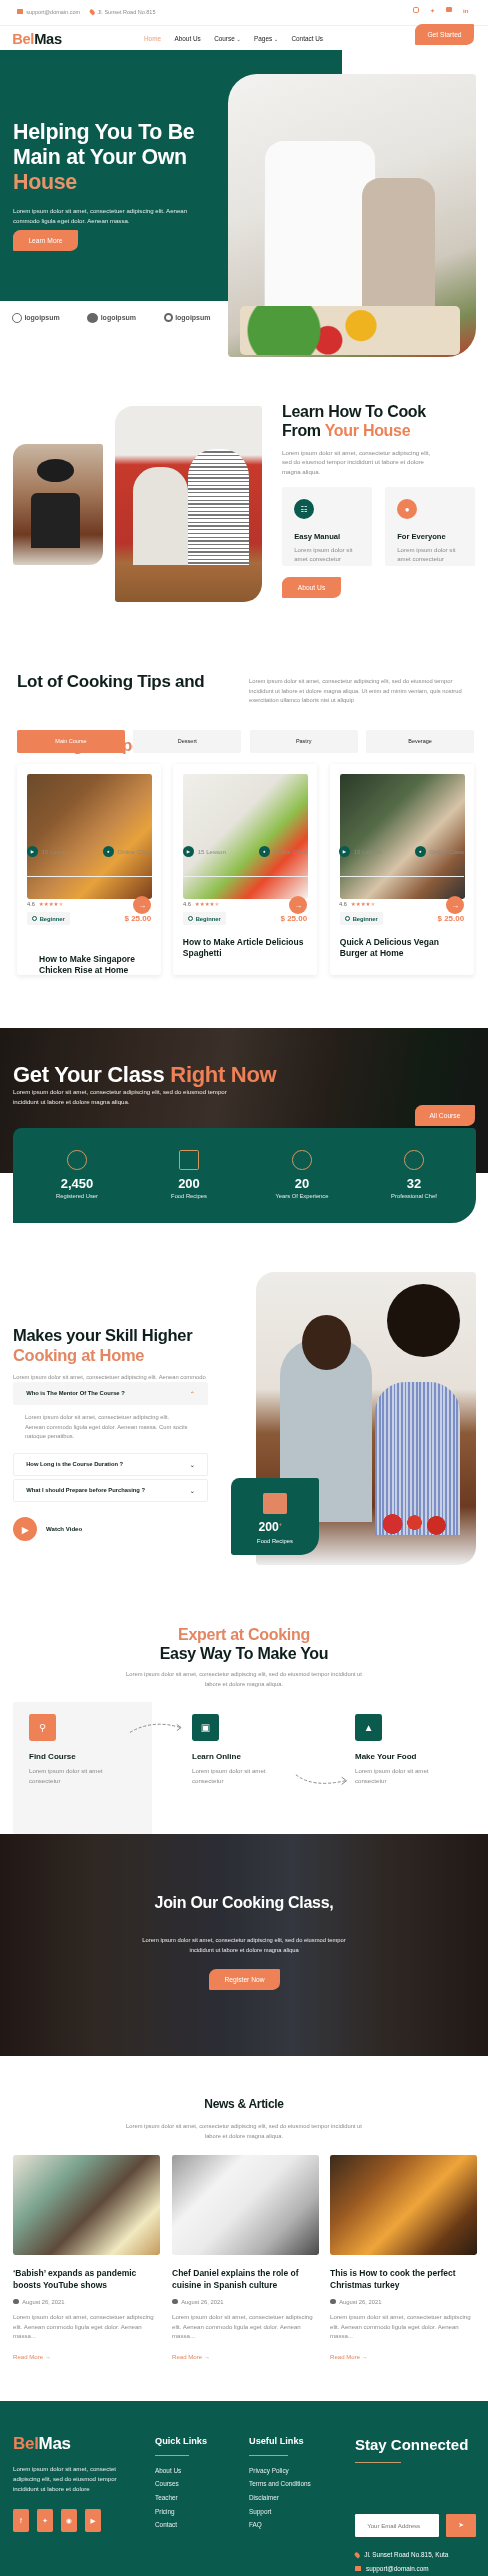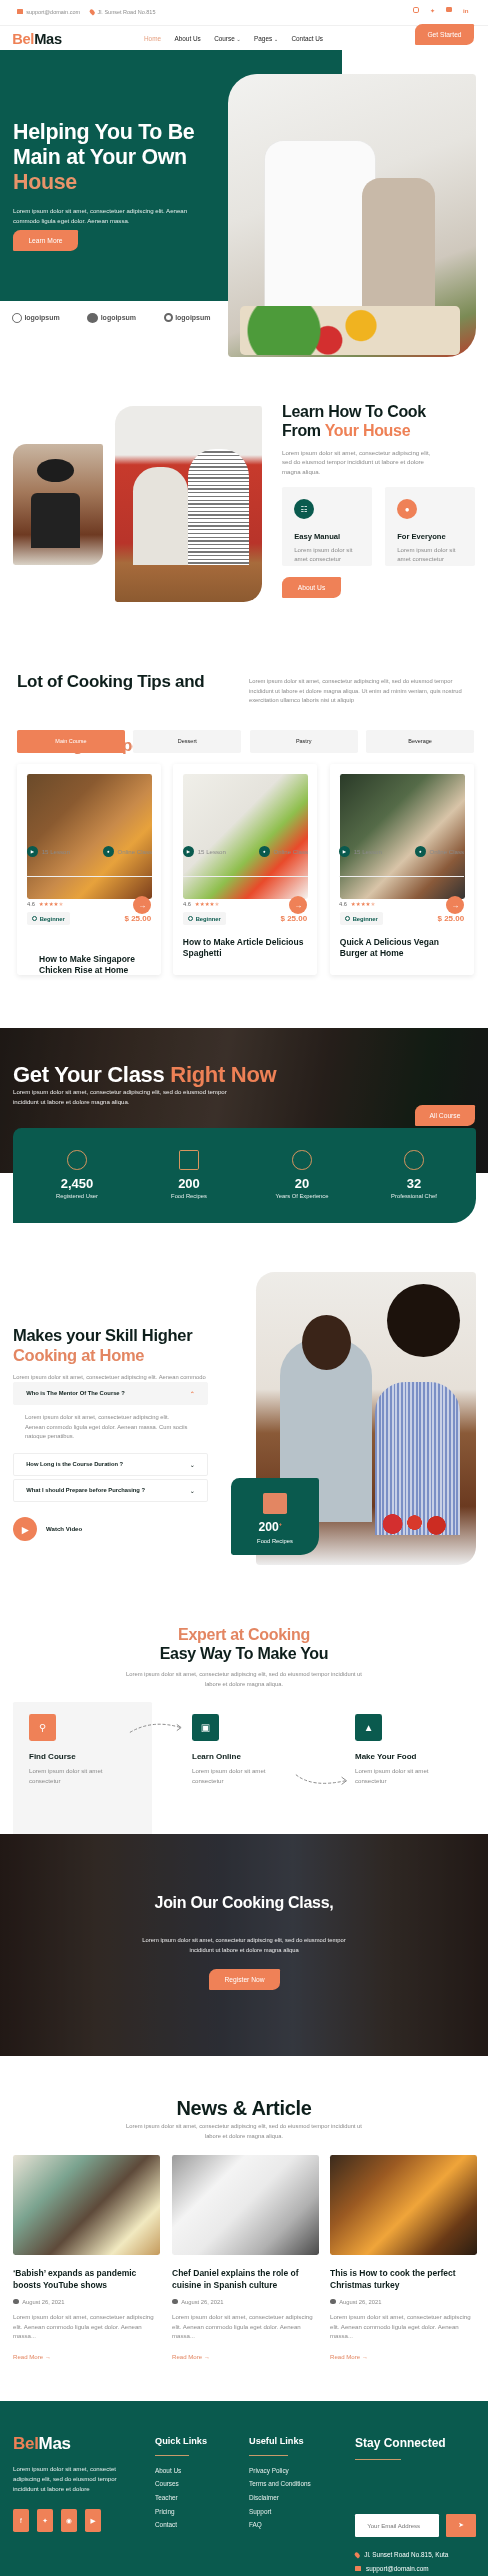--- a/index.html
+++ b/index.html
@@ -321,21 +321,21 @@
 
 <div class="abs photo" style="left:0;top:1834px;width:488px;height:222px;background:linear-gradient(90deg,#3a2a25 0%,#54463e 20%,#4b4e5a 45%,#5a5f6c 60%,#50443d 80%,#3a2b26 100%);">
   <div class="abs" style="left:0;top:0;width:488px;height:222px;background:rgba(0,0,0,0.42);"></div>
 </div>
 <div class="abs h-big" style="left:0;top:1893px;width:488px;text-align:center;font-size:16px;line-height:1.25;color:#fff;">
   <div>Join Our Cooking Class,</div>
 </div>
 <p class="abs" style="left:134px;top:1936px;width:220px;text-align:center;font-size:5.8px;line-height:1.65;color:#eee;">Lorem ipsum dolor sit amet, consectetur adipiscing elit, sed do eiusmod tempor incididunt ut labore et dolore magna aliqua</p>
 <div class="abs btn" style="left:209px;top:1969px;width:71px;height:21.4px;">Register Now</div>
 
-<div class="abs h-big" style="left:0;top:2097px;width:488px;text-align:center;font-size:20px;">News &amp; Article</div>
+<div class="abs h-big" style="left:0;top:2097px;width:488px;text-align:center;font-size:12px;">News &amp; Article</div>
 <p class="abs muted" style="left:122px;top:2122px;width:244px;text-align:center;font-size:5.8px;line-height:1.65;">Lorem ipsum dolor sit amet, consectetur adipiscing elit, sed do eiusmod tempor incididunt ut labore et dolore magna aliqua.</p>
 <div id="news-cards">
     <div class="abs" style="left: 13px; top: 2155px; width: 147px;">
       <div style="width:147px;height:100px;border-radius:2.4px;background:linear-gradient(135deg,#e8e3d6 0%,#7ba38f 30%,#5e4a3a 55%,#f1e9c0 80%,#c49a5c 100%);"></div>
       <div class="news-title" style="margin-top:13.4px;">‘Babish’ expands as pandemic boosts YouTube shows</div>
       <div class="muted" style="margin-top:7.3px;font-size:5.8px;display:flex;gap:3.7px;align-items:center;">
         <span style="display:inline-block;width:5.5px;height:5.5px;background:#666;border-radius:50%;"></span>
         <span>August 26, 2021</span>
       </div>
       <div class="muted" style="margin-top:7.3px;font-size:6.1px;line-height:1.6;">Lorem ipsum dolor sit amet, consectetuer adipiscing elit. Aenean commodo ligula eget dolor. Aenean massa...</div>
@@ -391,21 +391,21 @@
   <div class="underline" style="width:39px;margin:8.5px 0 11px;"></div>
   <div id="useful-links">
       <span class="footer-link">Privacy Policy</span>
       <span class="footer-link">Terms and Conditions</span>
       <span class="footer-link">Disclaimer</span>
       <span class="footer-link">Support</span>
       <span class="footer-link">FAQ</span>
     </div>
 </div>
 <div class="abs" style="left:355px;top:2436px;">
-  <div style="font-size:12px;font-weight:700;color:#fff;">Stay Connected</div>
+  <div style="font-size:15px;font-weight:700;color:#fff;">Stay Connected</div>
   <div class="underline" style="width:46px;margin:8.5px 0 0;"></div>
 </div>
 <input class="abs" style="left: 355px; top: 2514px; width: 84px; height: 22.6px; border: none; border-radius: 1.2px; padding: 0px 12.2px; font-size: 6.1px; font-family: &quot;Liberation Sans&quot;, sans-serif;" placeholder="Your Email Address">
 <div class="abs btn" style="left:446px;top:2514px;width:30px;height:22.6px;border-radius:1.2px;">
     <span>➤</span>
   </div>
 <div class="abs" style="left:355px;top:2551px;display:flex;gap:4.9px;align-items:center;font-size:6.4px;color:#fff;">
   <span style="display:inline-block;width:4.3px;height:5.5px;background:#ef8157;border-radius:50% 50% 50% 0;transform:rotate(-45deg);"></span>
   <span>Jl. Sunset Road No.815, Kuta</span>
 </div>

